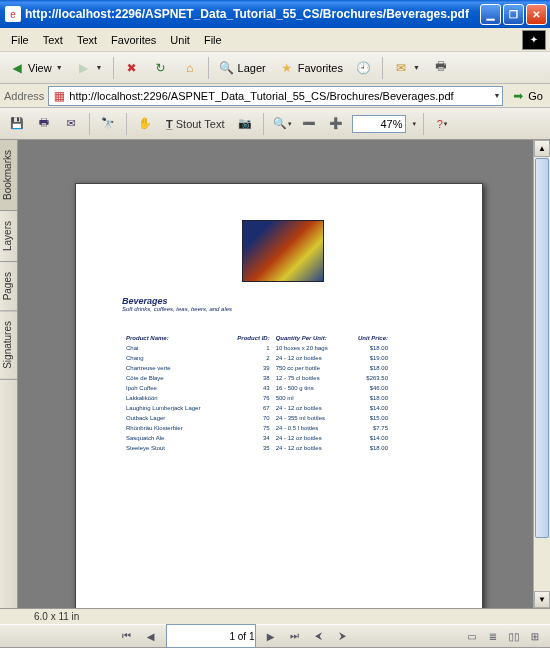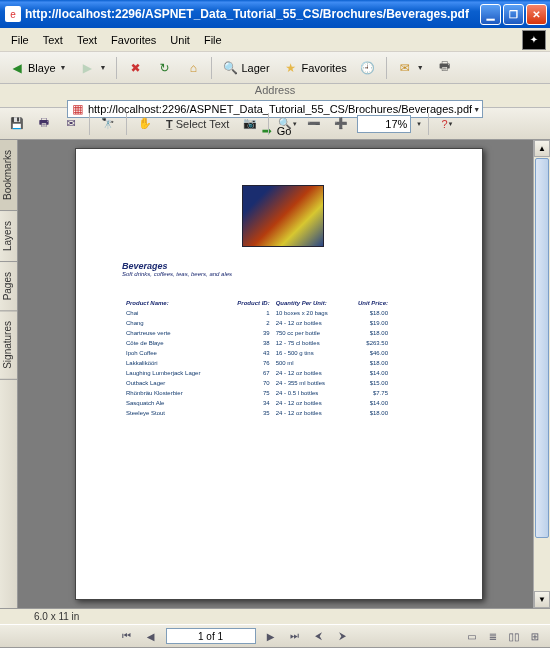--- a/index.html
+++ b/index.html
@@ -20,57 +20,57 @@
 .menuitem { padding: 2px 7px; cursor: default; }
 
 
 .ietoolbar { height: 32px; background: linear-gradient(to bottom,#f4f3ee,#e5e2d6); display:flex; align-items:center; padding: 0 4px; gap:3px; border-bottom:1px solid #bbb;}
 .iebtn { display:flex; align-items:center; gap:3px; padding:2px 4px; border:1px solid transparent; border-radius:3px;}
 .icon16 { width:16px; height:16px; display:inline-flex; align-items:center; justify-content:center; font-size:12px; }
 .sep { width:1px; height:22px; background:#bbb; margin:0 2px;}
 .dropdown-arrow { font-size: 7px; margin-left:1px; color:#333; }
 
 
-.addressbar { height: 24px; background:#ece9d8; display:flex; align-items:center; padding:0 4px; gap:4px; border-bottom:1px solid #bbb;flex-direction:column;}
+.addressbar { height: 24px; background:#ece9d8; display:flex; align-items:center; padding:0 4px; gap:4px; border-bottom:1px solid #bbb;}
 .addressbar .label { color:#666; font-size:11px;}
 .addr-input { flex:1; height:20px; border:1px solid #7f9db9; background:white; display:flex; align-items:center; padding:0 2px; font-size:11px;}
 .addr-input .icon16 { margin-right:2px;}
 .gobtn { display:flex; align-items:center; gap:2px; padding:1px 3px;}
 
 
 .pdftoolbar { height: 32px; background: linear-gradient(to bottom,#f2f0e8,#dfdbce); display:flex; align-items:center; padding:0 6px; gap:5px; border-bottom:1px solid #999;}
 .pdfbtn { width:22px; height:22px; display:flex; align-items:center; justify-content:center; border:1px solid transparent; border-radius:2px; color:#436; }
 .pdfbtn.txt { width:auto; padding:0 4px; gap:3px; font-size:11px; color:#333;}
 .zoombox { border:1px solid #7f9db9; background:white; height:18px; width:54px; display:flex; align-items:center; justify-content:flex-end; padding:0 3px; font-size:11px;}
 
 
 .content { position:relative; height: 468px; display:flex; }
 .sidetabs { width:18px; background: linear-gradient(to right,#e9e6da,#dcd8cb); border-right:1px solid #999; display:flex; flex-direction:column; }
 .sidetab { writing-mode: vertical-rl; transform: rotate(180deg); padding: 10px 2px; font-size:10px; color:#333; border-top:1px solid #999; cursor:default; text-align:center;}
 .sidetab.active { background:#d2cebe; }
 .viewport { flex:1; background:#7c7c7c; position:relative; overflow:hidden; display:flex; align-items:flex-start; justify-content:center; padding:8px 18px 8px 8px;}
 .scrollbar-v { position:absolute; right:0; top:0; bottom:0; width:17px; background:#ece9d8; border-left:1px solid #aaa;}
 .scrollbar-v .arrow { height:17px; background:linear-gradient(#f5f3eb,#dcd8cb); border:1px solid #aaa; display:flex;align-items:center;justify-content:center;font-size:8px;}
 .scrollbar-v .thumb { position:absolute; left:1px; right:1px; top:18px; height:380px; background:linear-gradient(to right,#dce6f5,#bcd1ea); border:1px solid #7c9fc8; border-radius:2px;}
-.page { width: 408px; height: 452px; background:white; box-shadow: 2px 2px 6px rgba(0,0,0,.6); border:1px solid #444; position:relative; padding: 36px 46px; font-size:6px; color:#123a6e;}
+.page { width: 408px; height: 452px; background:white; box-shadow: 2px 2px 6px rgba(0,0,0,.6); border:1px solid #444; position:relative; padding: 36px 46px; font-size:6px; color:#123a6e;margin-top:35px;}
 .page .prodimg { width:82px; height:62px; margin-left:120px; margin-bottom:14px; background:linear-gradient(135deg,#1a2d6f 20%,#b43c0e 50%,#d7c730 70%,#2a4686); border:1px solid #223;}
 .page h2 { font-size:9px; font-weight:bold; color:#1a2970; font-style:italic;}
 .page .sub { font-size:6px; color:#1a2970; font-style:italic; margin-bottom:20px;}
 .ptable { width: 270px; font-size:6px; color:#123a6e;}
 .ptable th { text-align:left; font-style:italic; font-weight:bold; padding:1px 2px; color:#1a2970;}
 .ptable th.r, .ptable td.r { text-align:right;}
 .ptable td { padding:1px 2px;}
 
 
 .dimbar { height:16px; background:#ece9d8; border-top:1px solid #999; display:flex; align-items:center; padding:0 34px; font-size:10px; color:#333;}
 
 
 .pdfnav { height:24px; background: linear-gradient(to bottom,#efede3,#dcd8cb); border-top:1px solid #fff; border-bottom:1px solid #999; display:flex; align-items:center; justify-content:center; gap:6px;}
 .pdfnav .navbtn { width:18px; height:18px; display:flex; align-items:center; justify-content:center; color:#556; font-size:10px;}
-.pdfnav .pagebox { border:1px solid #7f9db9; background:white; width:90px; height:16px; display:flex;align-items:center;justify-content:center; font-size:10px;}
+.pdfnav .pagebox { border:1px solid #7f9db9; background:white; width:90px; height:24px; display:flex;align-items:center;justify-content:flex-end; font-size:10px;}
 .pdfnav .right { margin-left:auto; display:flex; gap:3px; padding-right:6px;}
 .pdfnav .left-sp { margin-right:auto; width:6px;}
 
 
 .statusbar { height:22px; background:#ece9d8; border-top:1px solid #fff; display:flex; align-items:center; padding:0 6px; font-size:11px; gap:4px;}
 </style>
 </head>
 <body>
 
 <div class="titlebar">
@@ -91,21 +91,21 @@
   <span class="menuitem"><span>Unit</span></span>
   <span class="menuitem"><span>File</span></span>
   <div class="logo">
       <span style="color:#fff;font-size:10px">✦</span>
     </div>
 </div>
 
 <div class="ietoolbar">
   <div class="iebtn">
     <span class="icon16" style="color:#2a8a2a">◀</span>
-    <span>Blaye</span>
+    <span>View</span>
       <span class="dropdown-arrow">▼</span>
   </div>
   <div class="iebtn">
     <span class="icon16" style="color:#bcd3bc">▶</span>
       <span class="dropdown-arrow">▼</span>
   </div>
   <div class="sep"></div>
   <div class="iebtn">
       <span class="icon16" style="color:#c33">✖</span>
     </div>
@@ -163,38 +163,38 @@
   <div class="sep"></div>
   <div class="pdfbtn">
       <span>🔭</span>
     </div>
   <div class="sep"></div>
   <div class="pdfbtn">
       <span>✋</span>
     </div>
   <div class="pdfbtn txt">
       <span style="font-weight:bold">T̲</span>
-      <span>Select Text</span>
+      <span>Stout Text</span>
     </div>
   <div class="pdfbtn">
       <span>📷</span>
     </div>
   <div class="sep"></div>
   <div class="pdfbtn">
       <span>🔍</span>
       <span class="dropdown-arrow">▾</span>
     </div>
   <div class="pdfbtn">
       <span>➖</span>
     </div>
   <div class="pdfbtn">
       <span>➕</span>
     </div>
   <div class="zoombox">
-      <span>17%</span>
+      <span>47%</span>
     </div>
     <span class="dropdown-arrow">▾</span>
   <div class="sep"></div>
   <div class="pdfbtn">
       <span style="color:#c33">?</span>
       <span class="dropdown-arrow">▾</span>
     </div>
 </div>
 
 <div class="content">

